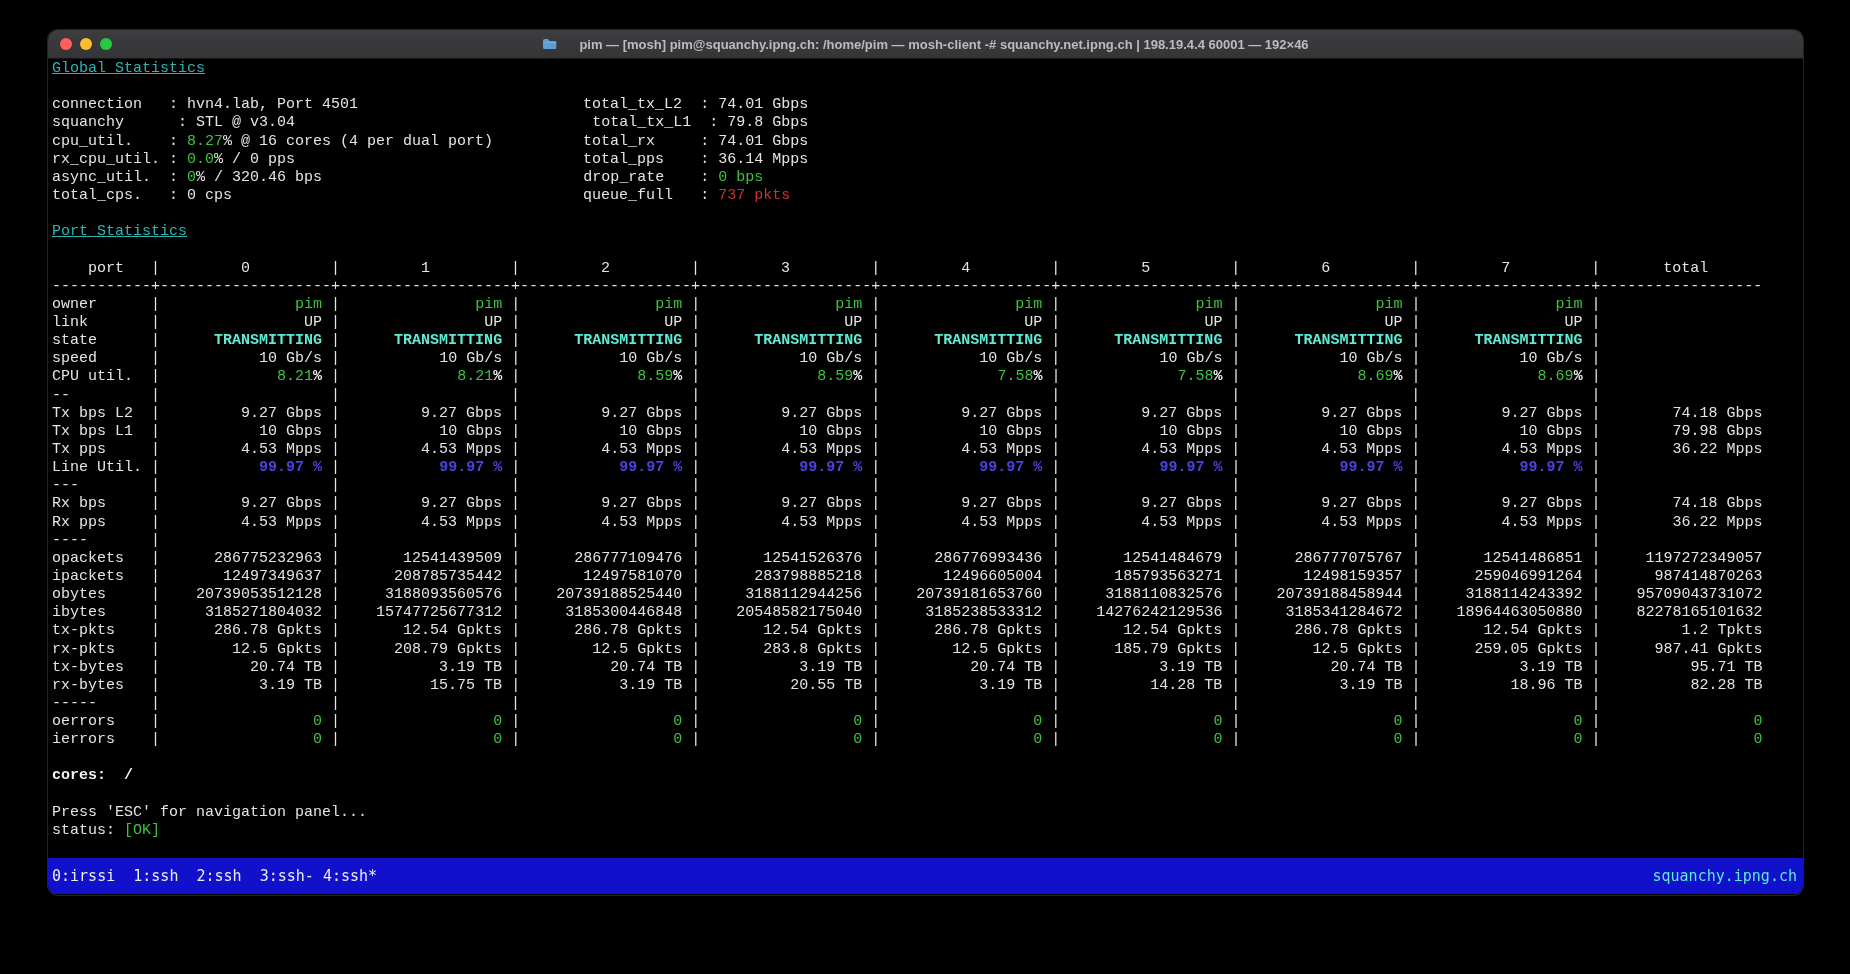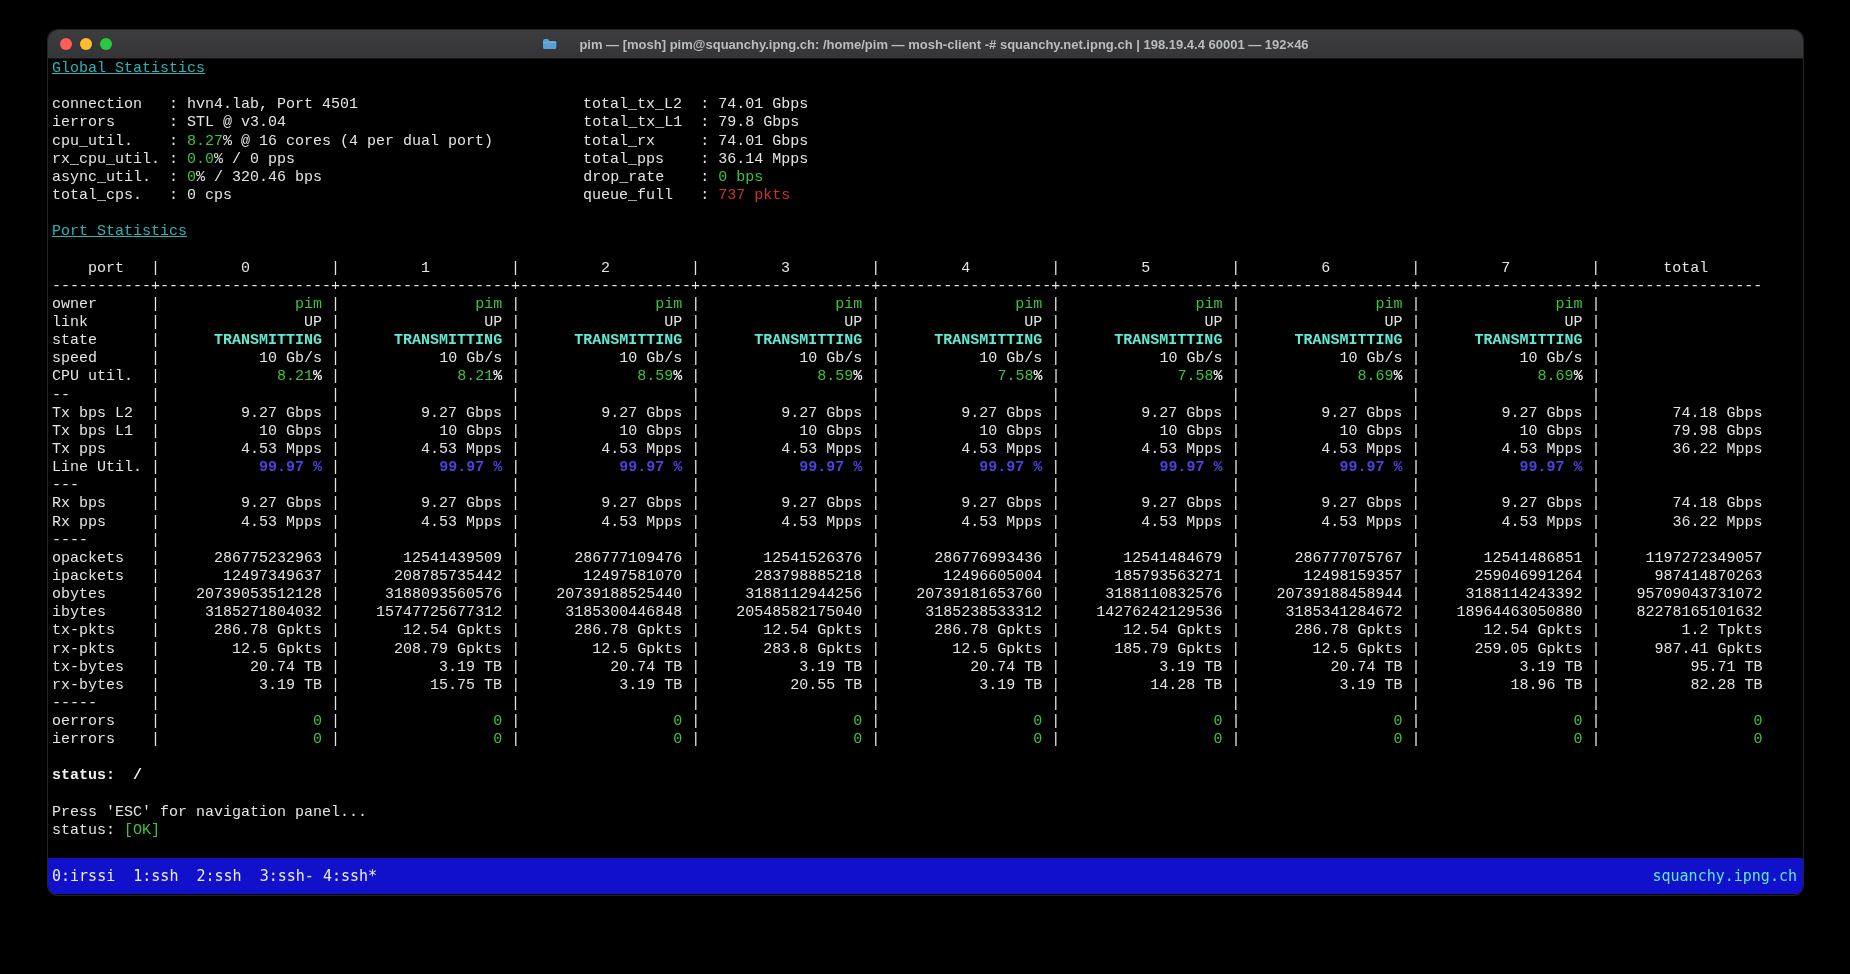--- a/index.html
+++ b/index.html
@@ -52,21 +52,21 @@
         </svg>
       </span>
       <span>pim — [mosh] pim@squanchy.ipng.ch: /home/pim — mosh-client -# squanchy.net.ipng.ch | 198.19.4.4 60001 — 192×46</span>
     </div>
   </div>
 
   <div class="term" id="term">
       <div class="ln"><span class="sc u">Global Statistics</span></div>
       <div class="ln"></div>
       <div class="ln"><span>connection   : </span><span>hvn4.lab, Port 4501</span><span>                         </span><span>total_tx_L2  : </span><span>74.01 Gbps</span></div>
-      <div class="ln"><span>ierrors      : </span><span>STL @ v3.04</span><span>                                 </span><span>total_tx_L1  : </span><span>79.8 Gbps</span></div>
+      <div class="ln"><span>squanchy      : </span><span>STL @ v3.04</span><span>                                 </span><span>total_tx_L1  : </span><span>79.8 Gbps</span></div>
       <div class="ln"><span>cpu_util.    : </span><span class="sg">8.27</span><span>% @ 16 cores (4 per dual port)</span><span>          </span><span>total_rx     : </span><span>74.01 Gbps</span></div>
       <div class="ln"><span>rx_cpu_util. : </span><span class="sg">0.0</span><span>% / 0 pps</span><span>                                </span><span>total_pps    : </span><span>36.14 Mpps</span></div>
       <div class="ln"><span>async_util.  : </span><span class="sg">0</span><span>% / 320.46 bps</span><span>                             </span><span>drop_rate    : </span><span class="sg">0 bps</span></div>
       <div class="ln"><span>total_cps.   : </span><span>0 cps</span><span>                                       </span><span>queue_full   : </span><span class="sr">737 pkts</span></div>
       <div class="ln"></div>
       <div class="ln"><span class="sc u">Port Statistics</span></div>
       <div class="ln"></div>
       <div class="ln"><span>    port   |         0         |         1         |         2         |         3         |         4         |         5         |         6         |         7         |       total      </span></div>
       <div class="ln"><span>-----------+-------------------+-------------------+-------------------+-------------------+-------------------+-------------------+-------------------+-------------------+------------------</span></div>
       <div class="ln"><span>owner      |</span><span>               </span><span class="sg">pim</span><span> |</span><span>               </span><span class="sg">pim</span><span> |</span><span>               </span><span class="sg">pim</span><span> |</span><span>               </span><span class="sg">pim</span><span> |</span><span>               </span><span class="sg">pim</span><span> |</span><span>               </span><span class="sg">pim</span><span> |</span><span>               </span><span class="sg">pim</span><span> |</span><span>               </span><span class="sg">pim</span><span> |</span><span>                  </span></div>
@@ -88,21 +88,21 @@
       <div class="ln"><span>obytes     |</span><span>    </span><span>20739053512128</span><span> |</span><span>     </span><span>3188093560576</span><span> |</span><span>    </span><span>20739188525440</span><span> |</span><span>     </span><span>3188112944256</span><span> |</span><span>    </span><span>20739181653760</span><span> |</span><span>     </span><span>3188110832576</span><span> |</span><span>    </span><span>20739188458944</span><span> |</span><span>     </span><span>3188114243392</span><span> |</span><span>    </span><span>95709043731072</span></div>
       <div class="ln"><span>ibytes     |</span><span>     </span><span>3185271804032</span><span> |</span><span>    </span><span>15747725677312</span><span> |</span><span>     </span><span>3185300446848</span><span> |</span><span>    </span><span>20548582175040</span><span> |</span><span>     </span><span>3185238533312</span><span> |</span><span>    </span><span>14276242129536</span><span> |</span><span>     </span><span>3185341284672</span><span> |</span><span>    </span><span>18964463050880</span><span> |</span><span>    </span><span>82278165101632</span></div>
       <div class="ln"><span>tx-pkts    |</span><span>      </span><span>286.78 Gpkts</span><span> |</span><span>       </span><span>12.54 Gpkts</span><span> |</span><span>      </span><span>286.78 Gpkts</span><span> |</span><span>       </span><span>12.54 Gpkts</span><span> |</span><span>      </span><span>286.78 Gpkts</span><span> |</span><span>       </span><span>12.54 Gpkts</span><span> |</span><span>      </span><span>286.78 Gpkts</span><span> |</span><span>       </span><span>12.54 Gpkts</span><span> |</span><span>         </span><span>1.2 Tpkts</span></div>
       <div class="ln"><span>rx-pkts    |</span><span>        </span><span>12.5 Gpkts</span><span> |</span><span>      </span><span>208.79 Gpkts</span><span> |</span><span>        </span><span>12.5 Gpkts</span><span> |</span><span>       </span><span>283.8 Gpkts</span><span> |</span><span>        </span><span>12.5 Gpkts</span><span> |</span><span>      </span><span>185.79 Gpkts</span><span> |</span><span>        </span><span>12.5 Gpkts</span><span> |</span><span>      </span><span>259.05 Gpkts</span><span> |</span><span>      </span><span>987.41 Gpkts</span></div>
       <div class="ln"><span>tx-bytes   |</span><span>          </span><span>20.74 TB</span><span> |</span><span>           </span><span>3.19 TB</span><span> |</span><span>          </span><span>20.74 TB</span><span> |</span><span>           </span><span>3.19 TB</span><span> |</span><span>          </span><span>20.74 TB</span><span> |</span><span>           </span><span>3.19 TB</span><span> |</span><span>          </span><span>20.74 TB</span><span> |</span><span>           </span><span>3.19 TB</span><span> |</span><span>          </span><span>95.71 TB</span></div>
       <div class="ln"><span>rx-bytes   |</span><span>           </span><span>3.19 TB</span><span> |</span><span>          </span><span>15.75 TB</span><span> |</span><span>           </span><span>3.19 TB</span><span> |</span><span>          </span><span>20.55 TB</span><span> |</span><span>           </span><span>3.19 TB</span><span> |</span><span>          </span><span>14.28 TB</span><span> |</span><span>           </span><span>3.19 TB</span><span> |</span><span>          </span><span>18.96 TB</span><span> |</span><span>          </span><span>82.28 TB</span></div>
       <div class="ln"><span>-----      |</span><span>                  </span><span> |</span><span>                  </span><span> |</span><span>                  </span><span> |</span><span>                  </span><span> |</span><span>                  </span><span> |</span><span>                  </span><span> |</span><span>                  </span><span> |</span><span>                  </span><span> |</span><span>                  </span></div>
       <div class="ln"><span>oerrors    |</span><span>                 </span><span class="sg">0</span><span> |</span><span>                 </span><span class="sg">0</span><span> |</span><span>                 </span><span class="sg">0</span><span> |</span><span>                 </span><span class="sg">0</span><span> |</span><span>                 </span><span class="sg">0</span><span> |</span><span>                 </span><span class="sg">0</span><span> |</span><span>                 </span><span class="sg">0</span><span> |</span><span>                 </span><span class="sg">0</span><span> |</span><span>                 </span><span class="sg">0</span></div>
       <div class="ln"><span>ierrors    |</span><span>                 </span><span class="sg">0</span><span> |</span><span>                 </span><span class="sg">0</span><span> |</span><span>                 </span><span class="sg">0</span><span> |</span><span>                 </span><span class="sg">0</span><span> |</span><span>                 </span><span class="sg">0</span><span> |</span><span>                 </span><span class="sg">0</span><span> |</span><span>                 </span><span class="sg">0</span><span> |</span><span>                 </span><span class="sg">0</span><span> |</span><span>                 </span><span class="sg">0</span></div>
       <div class="ln"></div>
-      <div class="ln"><span class="sB">status:  /</span></div>
+      <div class="ln"><span class="sB">cores:  /</span></div>
       <div class="ln"></div>
       <div class="ln"><span>Press 'ESC' for navigation panel...</span></div>
       <div class="ln"><span>status: </span><span class="sg">[OK]</span></div>
       <div class="ln"></div>
     </div>
 
   <div class="tmuxbar">
     <span class="tmux-left">0:irssi  1:ssh  2:ssh  3:ssh- 4:ssh*</span>
     <span class="tmux-right">squanchy.ipng.ch</span>
   </div>

